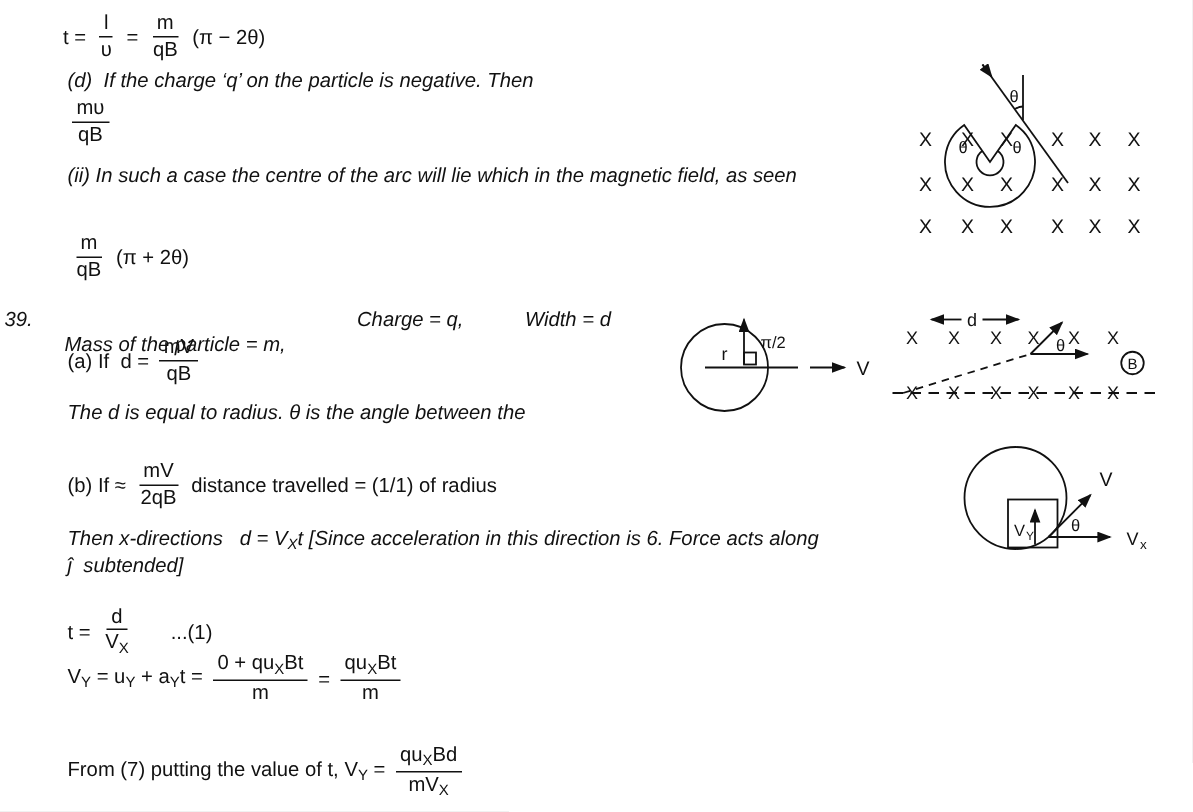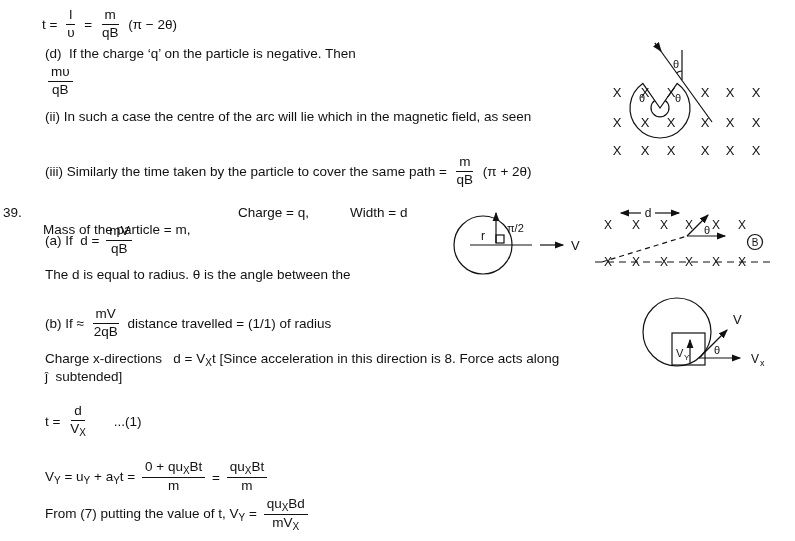--- a/index.html
+++ b/index.html
@@ -1,18 +1,18 @@
 <!DOCTYPE html>
 <html><head>
 <meta charset="utf-8">
 <style>
   html,body{margin:0;padding:0;background:#e8e8e8;}
   .page{position:relative;width:795px;height:541px;background:#ffffff;color:#111;
         font-family:"Liberation Sans",sans-serif;font-size:13.5px;overflow:hidden;}
-  .t{position:absolute;white-space:pre;}
+  .t{position:absolute;white-space:pre;font-style:italic;}
   .row{position:absolute;display:flex;align-items:center;white-space:pre;}
   .frac{display:inline-flex;flex-direction:column;align-items:center;text-align:center;
         line-height:1.2;margin:0 3px;}
   .frac>.num{border-bottom:1.3px solid #111;padding:0 3px;}
   .frac>.den{padding:0 3px;}
   .sb{font-size:10px;vertical-align:-3px;}
   svg{position:absolute;overflow:visible;}
   svg text{font-family:"Liberation Sans",sans-serif;fill:#111;}
   .xm{font-size:13px;text-anchor:middle;}
   .xm2{font-size:12px;text-anchor:middle;}
@@ -43,21 +43,20 @@
   <div class="row" style="left:45px;top:62px;height:38px">
     <span class="frac">
       <span class="num">mυ</span>
       <span class="den">qB</span>
     </span>
   </div>
 
   <div class="t" style="left:45px;top:109px">(ii) In such a case the centre of the arc will lie which in the magnetic field, as seen</div>
 
   <div class="row" style="left:45px;top:152px;height:38px">
-    <span>(iii) Similarly the time taken by the particle to cover the same path = </span>
     <span class="frac">
       <span class="num">m</span>
       <span class="den">qB</span>
     </span>
     <span> (π + 2θ)</span>
   </div>
 
   <div class="t" style="left:3px;top:205px">39.</div>
   <div class="t" style="left:43px;top:222px">Mass of the particle = m,</div>
   <div class="t" style="left:238px;top:205px">Charge = q,</div>
@@ -74,33 +73,33 @@
 
   <div class="row" style="left:45px;top:303px;height:40px">
     <span>(b) If ≈ </span>
     <span class="frac">
       <span class="num">mV</span>
       <span class="den">2qB</span>
     </span>
     <span> distance travelled = (1/1) of radius</span>
   </div>
 
-  <div class="t" style="left:45px;top:351px"><span>Charge x-directions   d = V</span><span class="sb">X</span><span>t [Since acceleration in this direction is 8. Force acts along</span></div>
+  <div class="t" style="left:45px;top:351px"><span>Then x-directions   d = V</span><span class="sb">X</span><span>t [Since acceleration in this direction is 6. Force acts along</span></div>
   <div class="t" style="left:45px;top:369px"><span>ĵ</span><span>  subtended]</span></div>
 
   <div class="row" style="left:45px;top:401px;height:40px">
     <span>t = </span>
     <span class="frac">
       <span class="num">d</span>
       <span class="den"><span>V</span><span class="sb">X</span></span>
     </span>
     <span style="margin-left:22px">...(1)</span>
   </div>
 
-  <div class="row" style="left:45px;top:456px;height:42px">
+  <div class="row" style="left:45px;top:431px;height:42px">
     <span><span>V</span><span class="sb">Y</span><span> = u</span><span class="sb">Y</span><span> + a</span><span class="sb">Y</span><span>t = </span></span>
     <span class="frac">
       <span class="num"><span>0 + qu</span><span class="sb">X</span><span>Bt</span></span>
       <span class="den">m</span>
     </span>
     <span> = </span>
     <span class="frac">
       <span class="num"><span>qu</span><span class="sb">X</span><span>Bt</span></span>
       <span class="den">m</span>
     </span>

